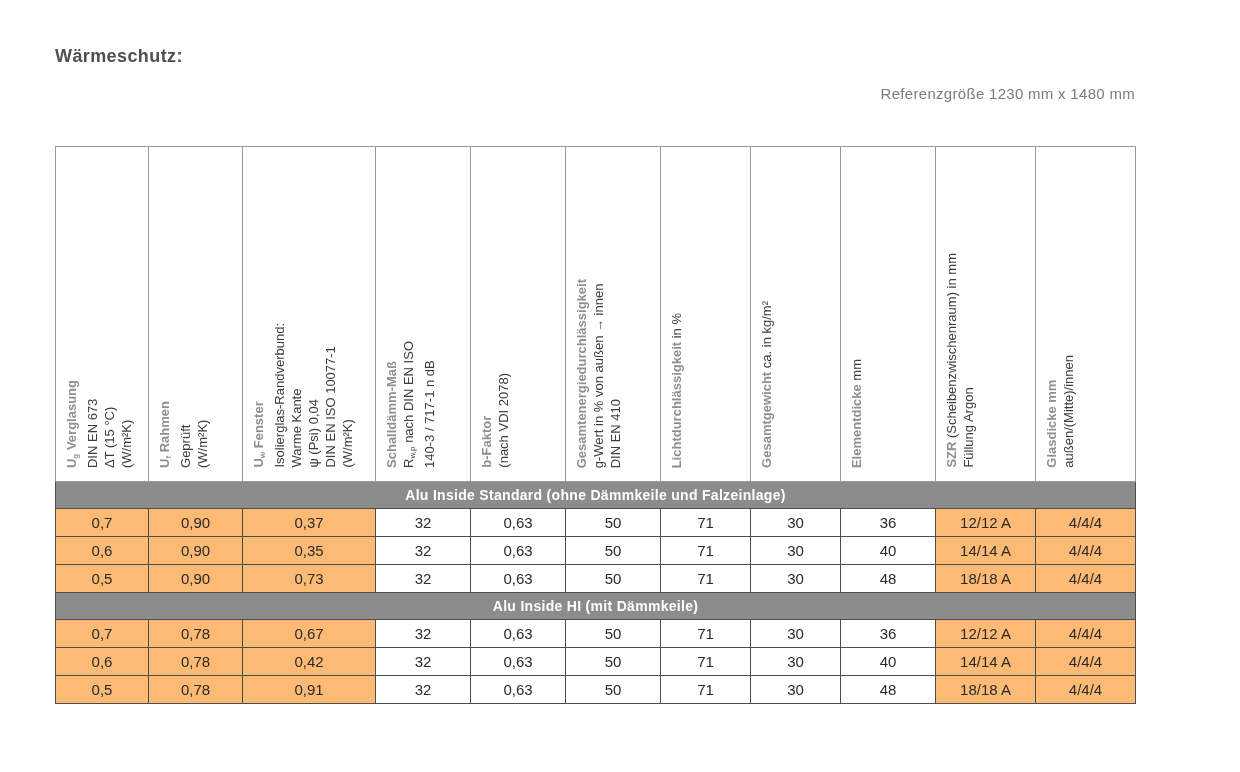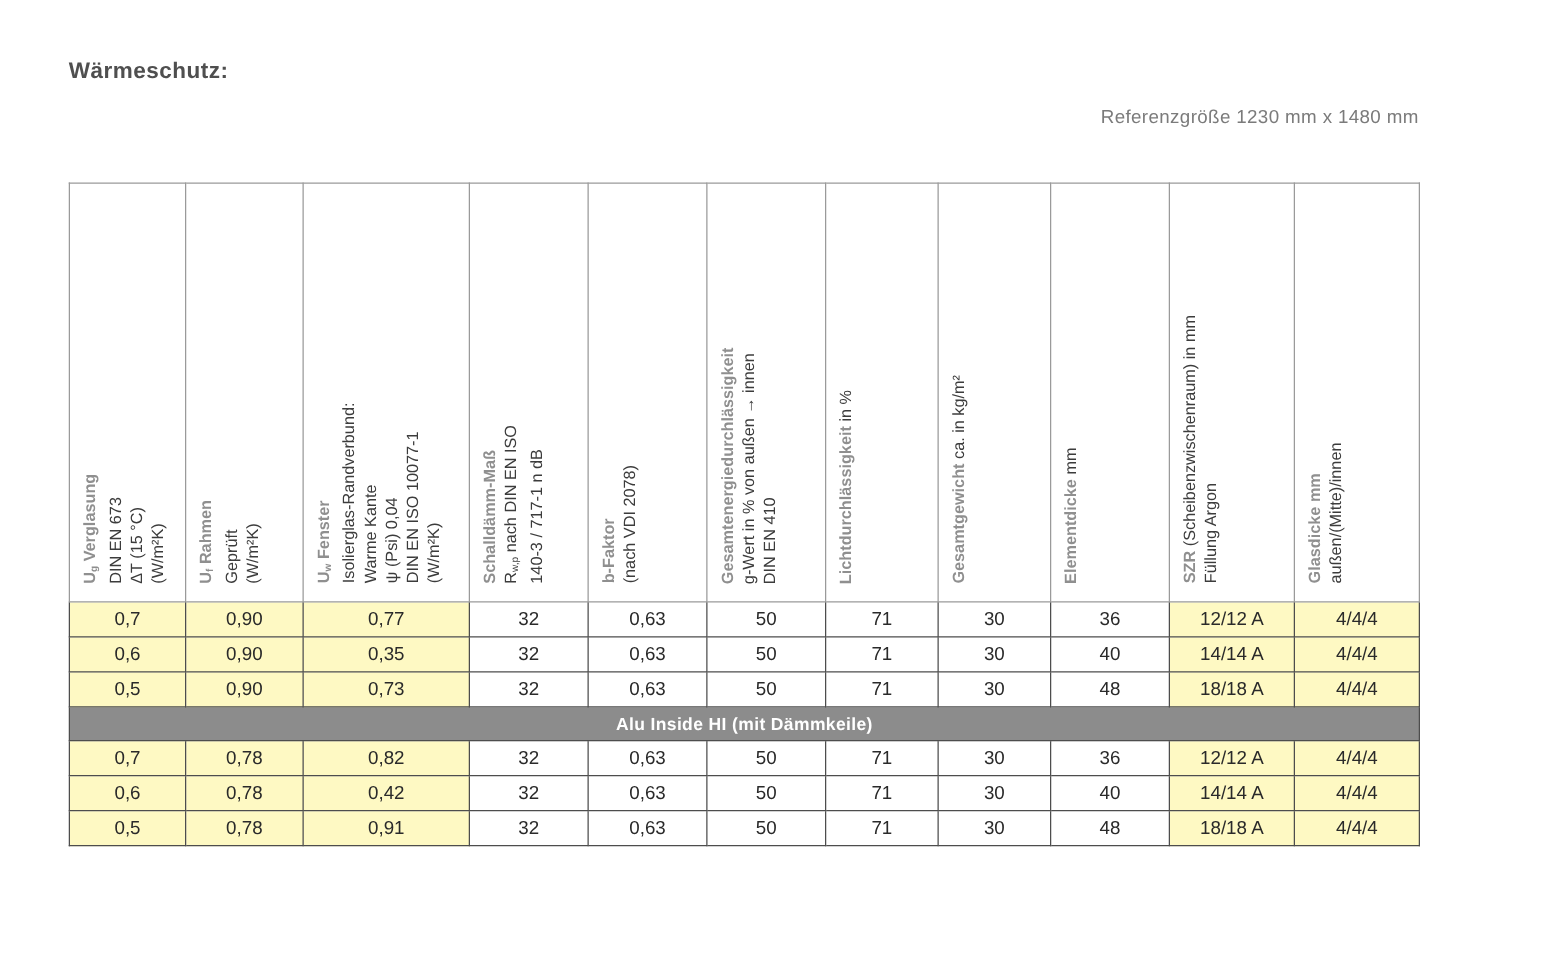--- a/index.html
+++ b/index.html
@@ -67,21 +67,21 @@
     border: 1px solid #4d4d4d;
   }
   td.cell {
     border: 1px solid #4d4d4d;
     text-align: center;
     font-size: 15px;
     height: 28px;
     color: #2a2a2a;
     background: #ffffff;
   }
-  td.shaded { background: #fef9c3; }
+  td.shaded { background: #fdba74; }
 </style>
 </head>
 <body>
 
 <div class="page">
   <h1 class="page-title">Wärmeschutz:</h1>
   <div class="subtitle">Referenzgröße 1230 mm x 1480 mm</div>
 
   <table class="spec">
     <colgroup>
@@ -167,24 +167,27 @@
         </th>
         <th class="hcell">
           <div class="vtext">
             <div class="h-line h-bold">Glasdicke mm</div>
             <div class="h-line">außen/(Mitte)/innen</div>
           </div>
         </th>
       </tr>
     </thead>
     <tbody>
+      <tr class="band">
+        <td colspan="11">Alu Inside Standard (ohne Dämmkeile und Falzeinlage)</td>
+      </tr>
       <tr>
         <td class="cell shaded">0,7</td>
         <td class="cell shaded">0,90</td>
-        <td class="cell shaded">0,77</td>
+        <td class="cell shaded">0,37</td>
         <td class="cell">32</td>
         <td class="cell">0,63</td>
         <td class="cell">50</td>
         <td class="cell">71</td>
         <td class="cell">30</td>
         <td class="cell">36</td>
         <td class="cell shaded">12/12 A</td>
         <td class="cell shaded">4/4/4</td>
       </tr>
       <tr>
@@ -212,21 +215,21 @@
         <td class="cell">48</td>
         <td class="cell shaded">18/18 A</td>
         <td class="cell shaded">4/4/4</td>
       </tr>
       <tr class="band">
         <td colspan="11">Alu Inside HI (mit Dämmkeile)</td>
       </tr>
       <tr>
         <td class="cell shaded">0,7</td>
         <td class="cell shaded">0,78</td>
-        <td class="cell shaded">0,82</td>
+        <td class="cell shaded">0,67</td>
         <td class="cell">32</td>
         <td class="cell">0,63</td>
         <td class="cell">50</td>
         <td class="cell">71</td>
         <td class="cell">30</td>
         <td class="cell">36</td>
         <td class="cell shaded">12/12 A</td>
         <td class="cell shaded">4/4/4</td>
       </tr>
       <tr>

